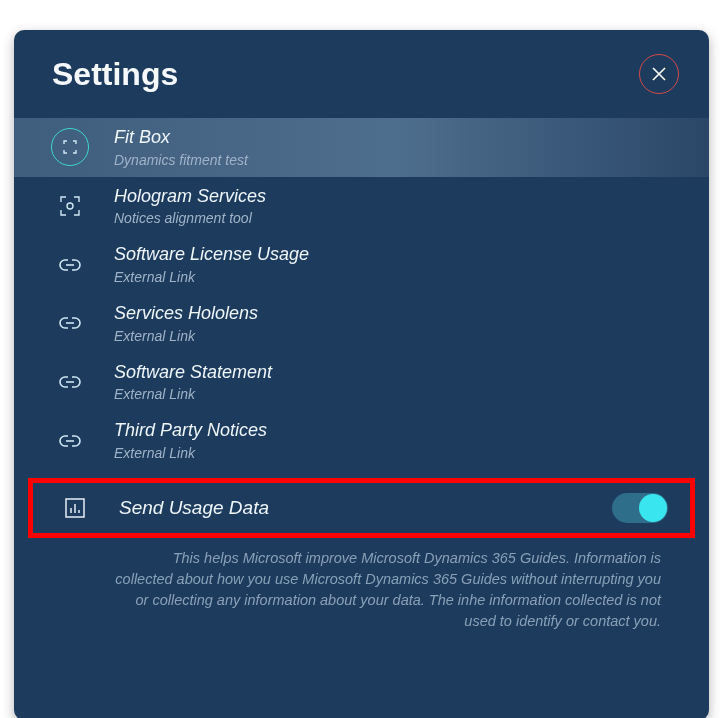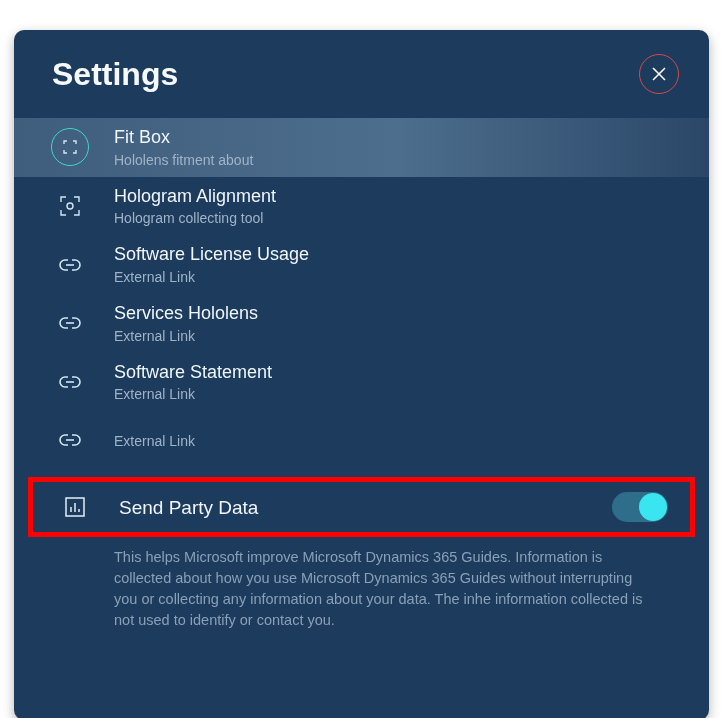--- a/index.html
+++ b/index.html
@@ -40,21 +40,21 @@
       border: 1px solid #d44a4a;
       border-radius: 50%;
       background: transparent;
       cursor: pointer;
       display: flex;
       align-items: center;
       justify-content: center;
     }
     .close-btn svg { stroke: #ffffff; }
 
-    .list { padding-top: 6px; }
+    .list { padding-top: 6px; font-style: italic; }
 
     .row {
       display: flex;
       align-items: center;
       padding: 8px 0 8px 32px;
       min-height: 58px;
     }
     .row.selected {
       background: linear-gradient(90deg, #3f5d7c 0%, #4e6e8e 55%, #2a4768 100%);
     }
@@ -117,21 +117,22 @@
       width: 28px;
       height: 28px;
       border-radius: 50%;
       background: #39e6f0;
     }
 
     .help-text {
       font-size: 14.5px;
       color: #88a0b8;
       line-height: 1.45;
-      padding: 10px 64px 0 100px;
+      padding: 10px 48px 0 100px;
+      text-align: right;
     }
   </style>
 </head>
 <body>
 
 <div class="panel">
 
   <div class="header">
     <div class="title">Settings</div>
     <button class="close-btn">
@@ -150,37 +151,37 @@
           <svg width="14" height="14" viewBox="0 0 14 14" fill="none" stroke="#cfe7f5" stroke-width="1.4">
             <path d="M1 4 V1 H4"></path>
               <path d="M10 1 H13 V4"></path>
               <path d="M13 10 V13 H10"></path>
               <path d="M4 13 H1 V10"></path>
           </svg>
         </div>
       </div>
       <div class="txt">
         <div class="row-title">Fit Box</div>
-        <div class="row-sub">Hololens fitment about</div>
+        <div class="row-sub">Dynamics fitment test</div>
       </div>
     </div>
 
     <div class="row">
       <div class="icon-wrap">
         <svg width="22" height="22" viewBox="0 0 22 22" fill="none" stroke="#cfe7f5" stroke-width="1.4">
           <path d="M2 7 V2 H7"></path>
             <path d="M15 2 H20 V7"></path>
             <path d="M20 15 V20 H15"></path>
             <path d="M7 20 H2 V15"></path>
           <circle cx="11" cy="11" r="3"></circle>
         </svg>
       </div>
       <div class="txt">
-        <div class="row-title">Hologram Alignment</div>
-        <div class="row-sub">Hologram collecting tool</div>
+        <div class="row-title">Hologram Services</div>
+        <div class="row-sub">Notices alignment tool</div>
       </div>
     </div>
 
     <div class="row">
       <div class="icon-wrap">
         <svg width="22" height="14" viewBox="0 0 22 14" fill="none" stroke="#cfe7f5" stroke-width="1.6">
           <path d="M9 2 H6 a5 5 0 0 0 0 10 H9"></path>
             <path d="M13 2 H16 a5 5 0 0 1 0 10 H13"></path>
             <line x1="7" y1="7" x2="15" y2="7"></line>
         </svg>
@@ -221,35 +222,36 @@
 
     <div class="row">
       <div class="icon-wrap">
         <svg width="22" height="14" viewBox="0 0 22 14" fill="none" stroke="#cfe7f5" stroke-width="1.6">
           <path d="M9 2 H6 a5 5 0 0 0 0 10 H9"></path>
             <path d="M13 2 H16 a5 5 0 0 1 0 10 H13"></path>
             <line x1="7" y1="7" x2="15" y2="7"></line>
         </svg>
       </div>
       <div class="txt">
+        <div class="row-title">Third Party Notices</div>
         <div class="row-sub">External Link</div>
       </div>
     </div>
 
     <div class="highlight-box">
       <div class="icon-wrap">
         <svg width="20" height="20" viewBox="0 0 20 20" fill="none" stroke="#e6eef6" stroke-width="1.5">
           <rect x="1" y="1" width="18" height="18"></rect>
           <line x1="6" y1="15" x2="6" y2="10"></line>
           <line x1="10" y1="15" x2="10" y2="6"></line>
           <line x1="14" y1="15" x2="14" y2="12"></line>
         </svg>
       </div>
       <div class="txt">
-        <div class="row-title">Send Party Data</div>
+        <div class="row-title">Send Usage Data</div>
       </div>
       <div class="toggle">
         <div class="knob"></div>
       </div>
     </div>
 
     <div class="help-text">This helps Microsoft improve Microsoft Dynamics 365 Guides.  Information is collected about how you use Microsoft Dynamics 365 Guides without interrupting you or collecting any information about your data.  The inhe information collected is not used to identify or contact you.</div>
 
   </div>
 </div>

